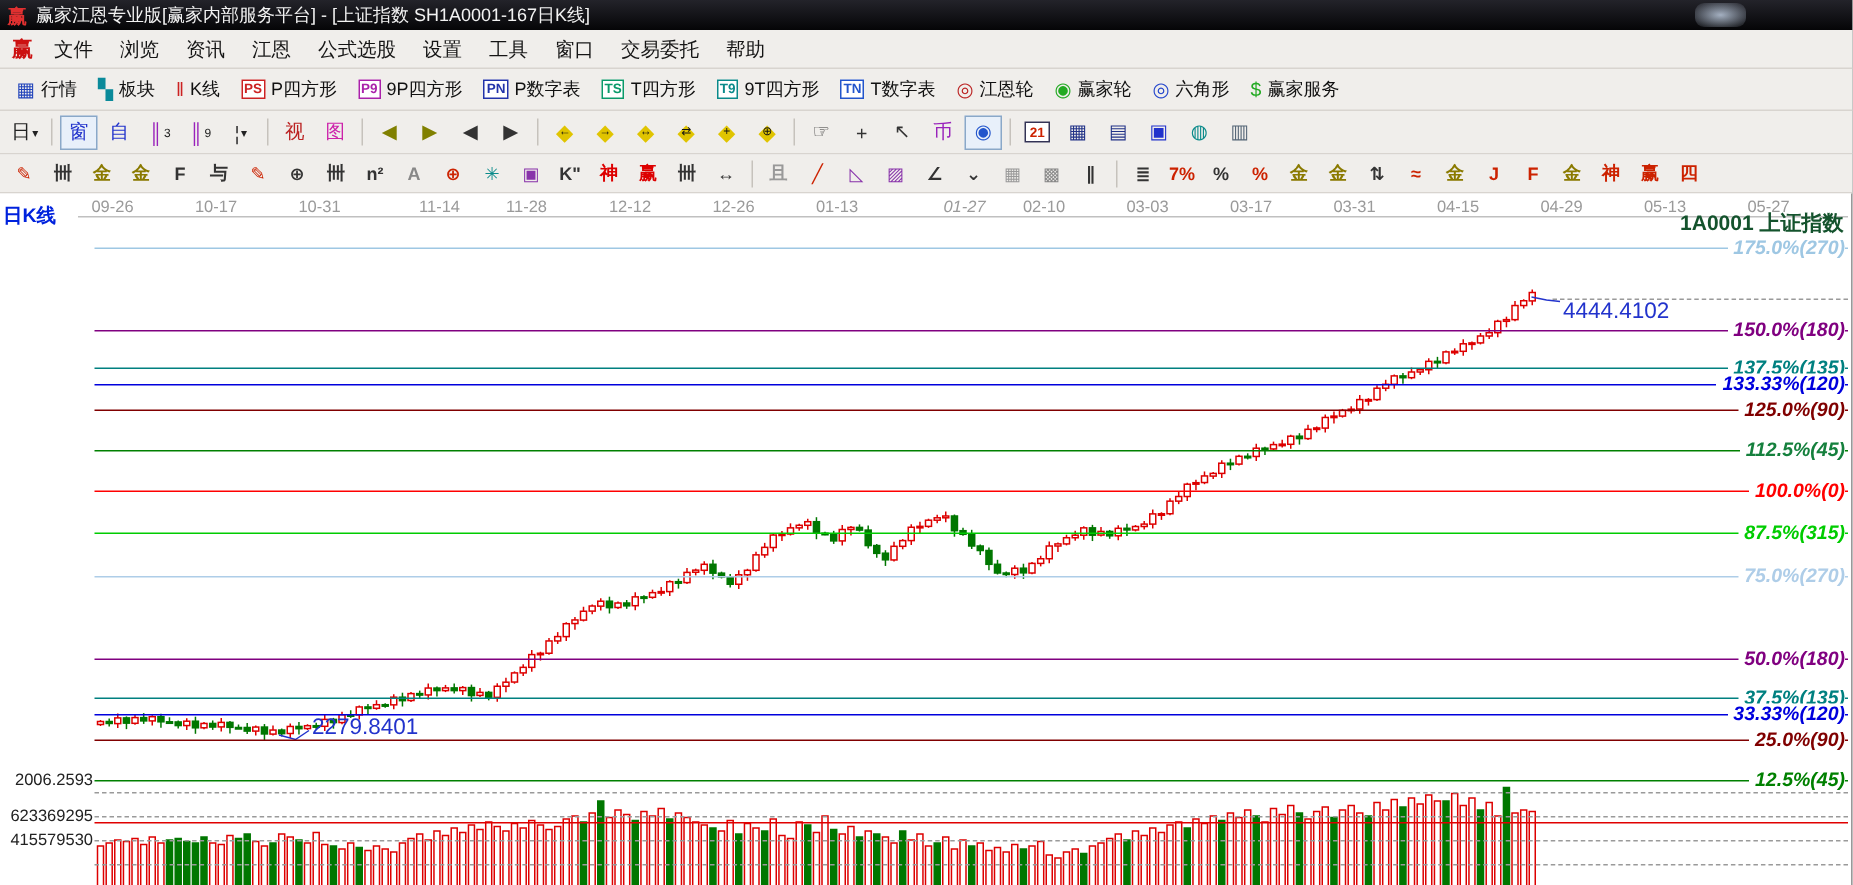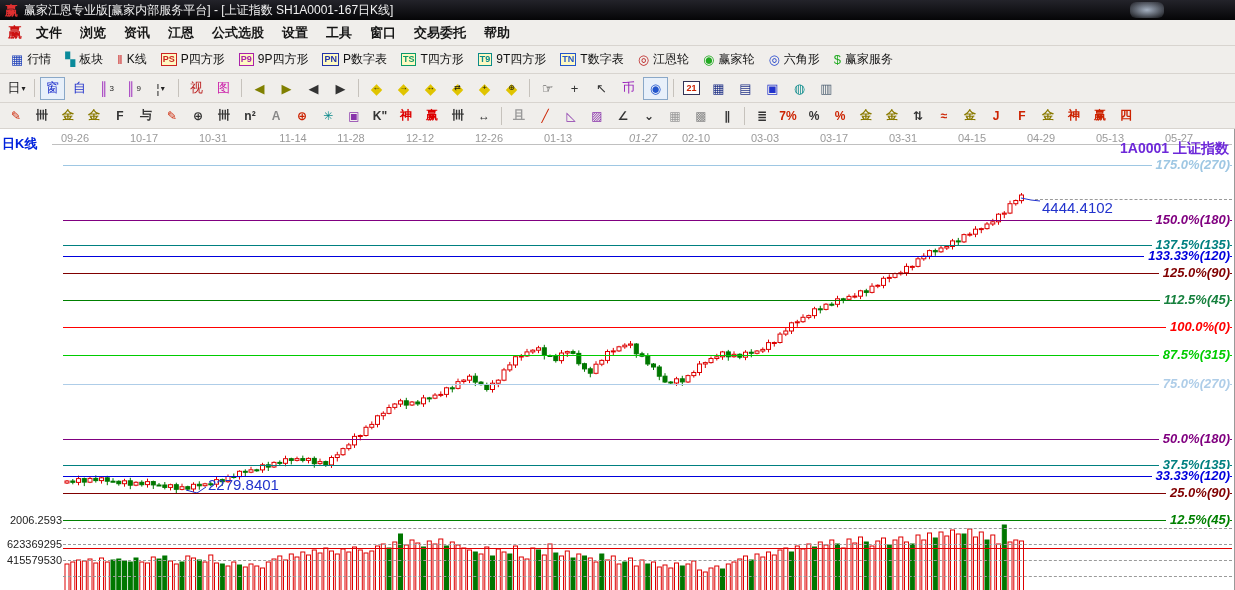--- a/index.html
+++ b/index.html
@@ -7,49 +7,49 @@
   #app{position:relative;width:1235px;height:590px;background:#fff;}
 
   
   .titlebar{height:20px;background:linear-gradient(#23232a,#050507);color:#f2f2f2;display:flex;align-items:center;font-size:12px;padding:0 5px;gap:6px;}
   .titlebar .logo{color:#e03030;font-weight:bold;font-size:13px;line-height:13px;}
   .titlebar .smudge{position:absolute;left:1130px;top:2px;width:34px;height:16px;background:radial-gradient(rgba(200,215,235,.8),rgba(30,30,40,0));border-radius:6px;}
 
   
   .menubar{height:25px;background:#f0eeeb;border-bottom:1px solid #d8d4cf;display:flex;align-items:center;font-size:13px;color:#151515;padding-left:3px;}
   .menubar .logo{color:#cc1111;font-weight:bold;font-size:14px;padding:0 5px;}
-  .menubar .mi{padding:0 9px;cursor:default;font-weight:bold;}
+  .menubar .mi{padding:0 9px;cursor:default;}
 
   
   .tb{display:flex;align-items:center;background:#f0eeeb;border-bottom:1px solid #d8d4cf;}
   #tb1{height:27px;font-size:12px;color:#111;padding-left:4px;}
   .tb1-item{display:flex;align-items:center;gap:4px;padding:0 7px;height:23px;}
   .tb1-item .g{font-size:13px;line-height:13px;}
-  .tb1-item .badge{font-size:9px;font-weight:bold;border:1px solid;padding:0 1px;line-height:11px;background:#fef9c3;}
+  .tb1-item .badge{font-size:9px;font-weight:bold;border:1px solid;padding:0 1px;line-height:11px;background:#ffffff;}
   #tb2{height:28px;padding-left:3px;}
   #tb3{height:25px;padding-left:3px;}
   .ibtn{min-width:23px;height:21px;display:inline-flex;align-items:center;justify-content:center;font-size:13px;margin:0 1px;border:1px solid transparent;position:relative;}
   .ibtn.pressed{border:1px solid #8aa8c8;background:#e8f0fa;}
   .ibtn .ov{font-size:8px;margin-left:1px;color:#222;}
   .ibtn .diam{color:#e0c400;font-size:15px;line-height:15px;position:relative;}
   .ibtn .da{position:absolute;left:50%;top:50%;transform:translate(-50%,-52%);font-size:8px;color:#111;}
   .dbtn{min-width:24px;height:19px;display:inline-flex;align-items:center;justify-content:center;font-size:12px;margin:0 1px;font-weight:bold;}
   .vsep{width:1px;height:18px;background:#c6c2bc;margin:0 4px;}
   .badge21{border:1px solid #335;background:#fff;color:#cc2200;font-size:9px;font-weight:bold;padding:0 2px;line-height:12px;}
 
   
   .chart{position:relative;height:464px;background:#fff;border-right:1px solid #999;overflow:hidden;}
   .hline{position:absolute;left:63px;width:1169px;height:1px;}
   .dash{position:absolute;border-top:1px dashed #9a9a9a;height:0;}
   .lvl-label{position:absolute;right:4px;font-size:13px;font-weight:bold;background:#fff;padding-left:4px;line-height:14px;white-space:nowrap;font-style:italic;}
   .vol-label{position:absolute;left:0;width:62px;text-align:right;font-size:11px;color:#222;line-height:12px;}
   .date{position:absolute;top:3px;font-size:11px;color:#9a9a9a;transform:translateX(-50%);white-space:nowrap;}
   .axisline{position:absolute;top:15px;left:52px;right:2px;height:1px;background:#c0c0c0;}
   .annot{position:absolute;color:#2233cc;font-size:15px;white-space:nowrap;}
-  .symbol{position:absolute;right:5px;top:11px;color:#6d28d9;font-size:14px;font-weight:bold;white-space:nowrap;}
+  .symbol{position:absolute;right:5px;top:11px;color:#14532d;font-size:14px;font-weight:bold;white-space:nowrap;}
   .mode{position:absolute;left:2px;top:6px;color:#0022dd;font-size:13px;font-weight:bold;}
   #plot{position:absolute;left:0;top:0;pointer-events:none;}
 </style>
 </head>
 <body>
 
 <div id="app">
 
   <div class="titlebar">
     <span class="logo">赢</span>

